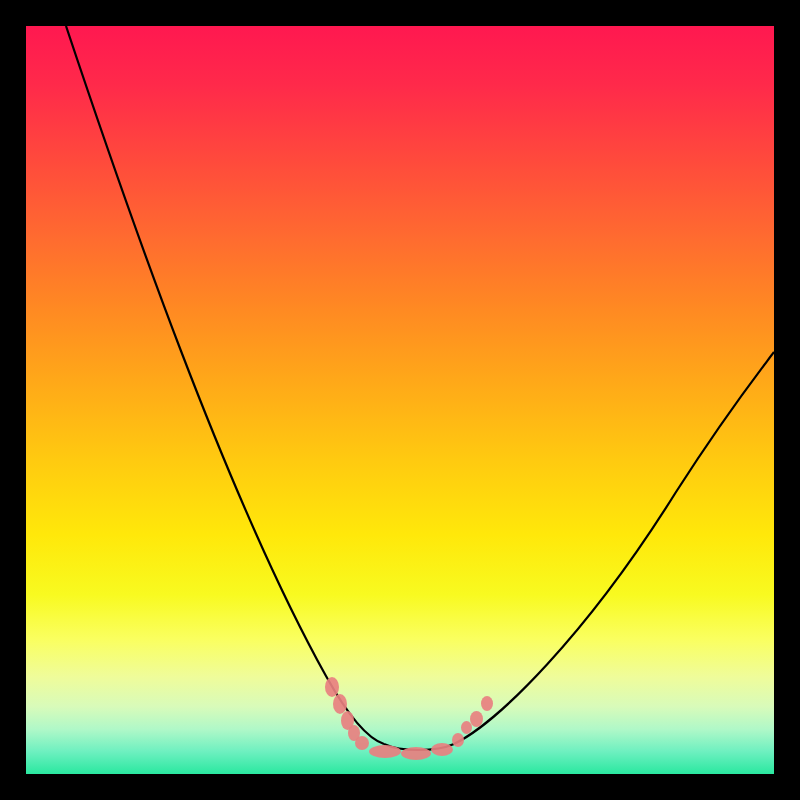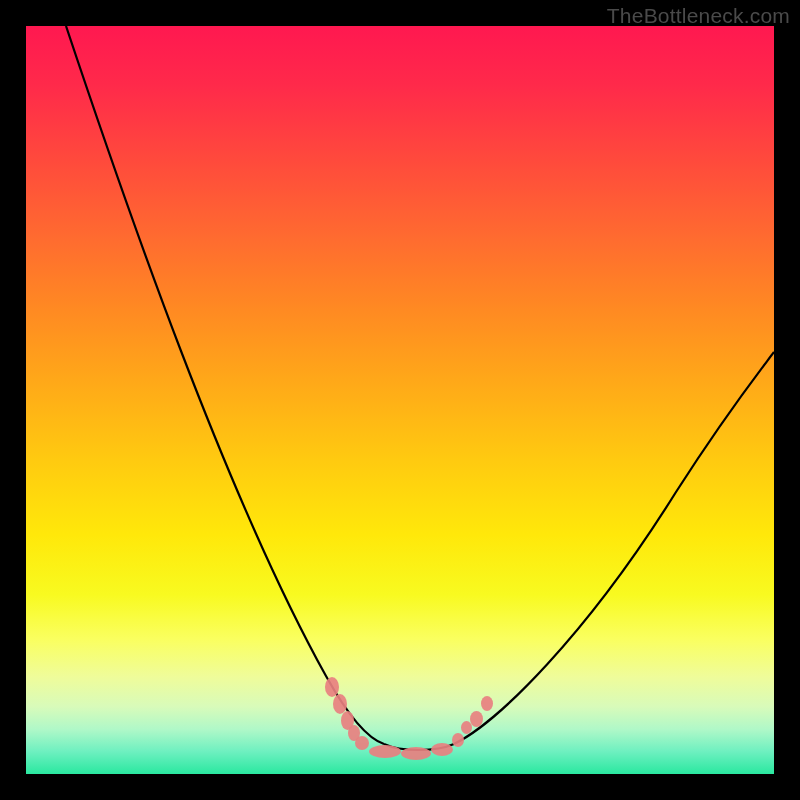--- a/index.html
+++ b/index.html
@@ -26,21 +26,20 @@
     }
     .watermark { position: absolute; top: 4px; right: 10px; color: #4a4a4a; font-size: 21px; font-weight: 500; z-index: 10; letter-spacing: 0.2px; }
     svg.curves { position: absolute; top: 0; left: 0; width: 100%; height: 100%; }
     .marker-band { position: absolute; left: 0; width: 100%; pointer-events: none; }
     .marker { position: absolute; background: #e88080; border-radius: 50% / 50%; opacity: 0.92; }
   </style>
 </head>
 <body>
 
 <div class="frame">
-  <div class="watermark">TheBottleneck.com</div>
   <div class="plot-area">
     <div class="gradient-bg"></div>
     <svg class="curves" viewBox="0 0 748 748" preserveAspectRatio="none">
       <path fill="none" stroke="#000" stroke-width="2.2" d="M 40 0
            C 100 180, 200 470, 300 650
            C 320 686, 340 712, 358 718"></path>
       <path fill="none" stroke="#000" stroke-width="2.2" d="M 358 718
            C 375 726, 410 726, 428 718"></path>
       <path fill="none" stroke="#000" stroke-width="2.2" d="M 428 718
            C 470 698, 560 610, 650 466

